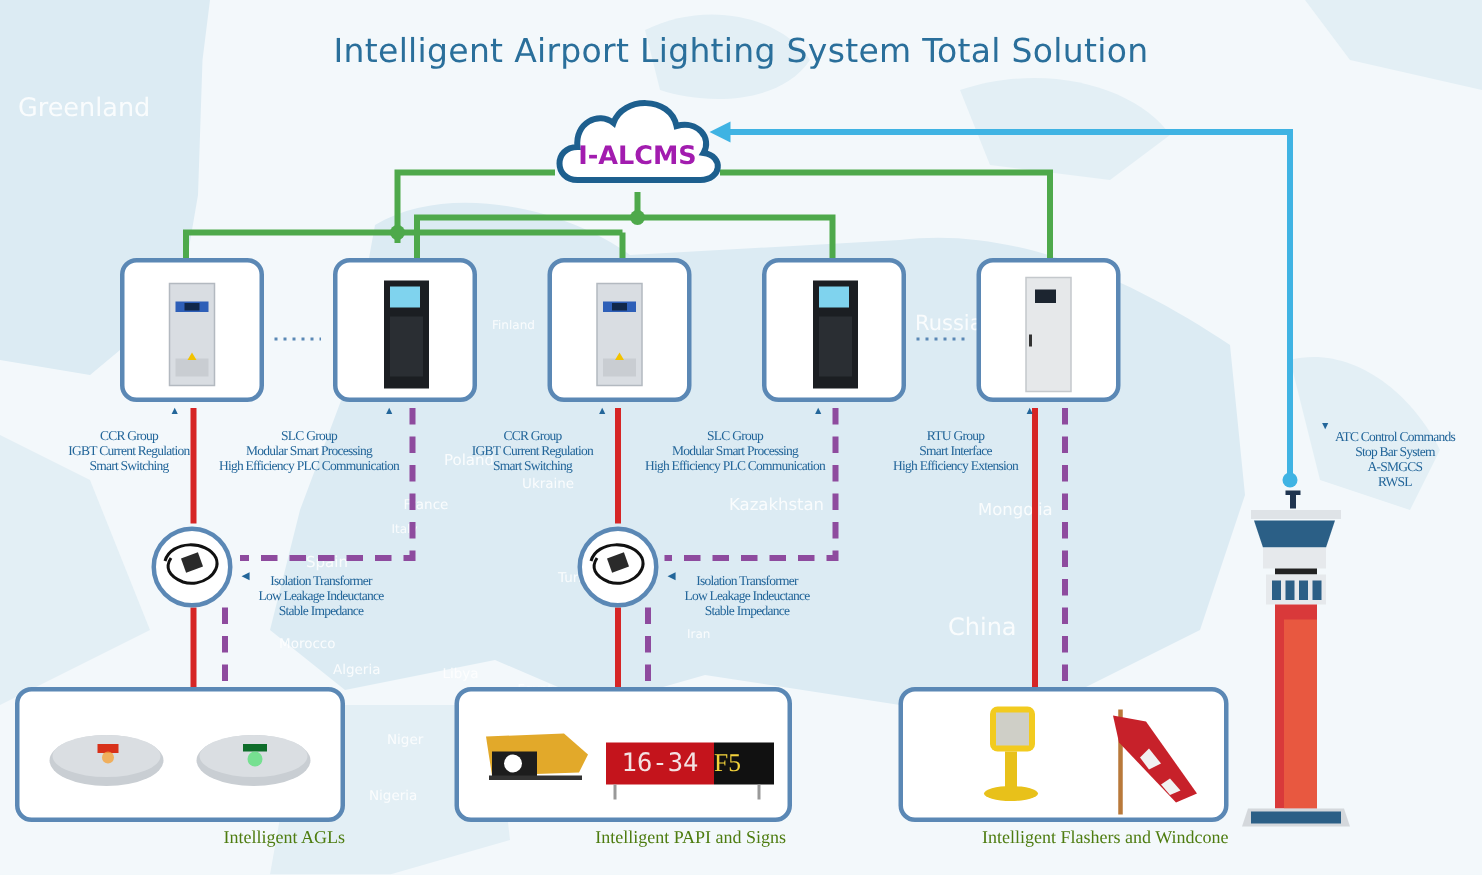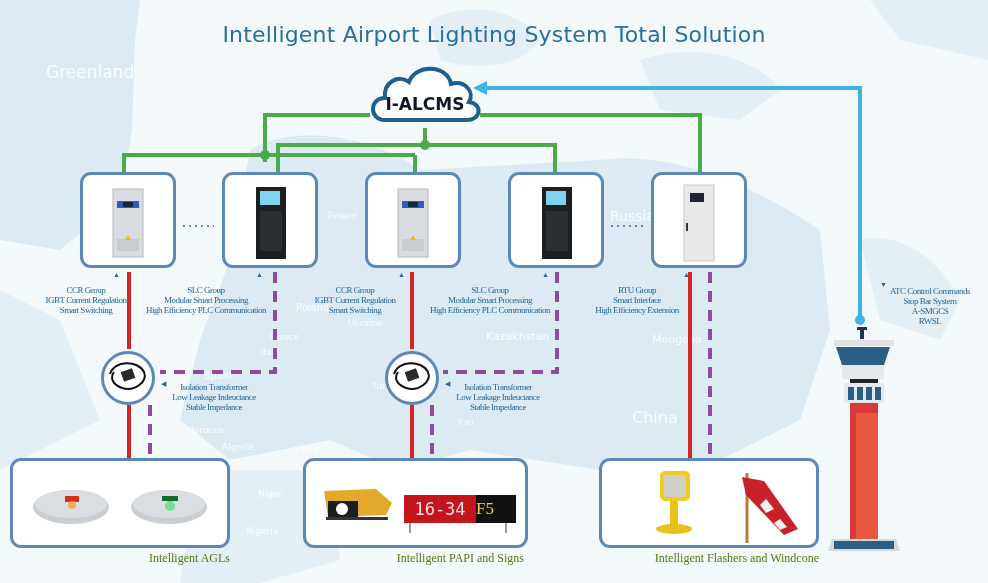--- a/index.html
+++ b/index.html
@@ -11,38 +11,38 @@
   .maplabel{position:absolute;color:#ffffff;opacity:0.85;font-family:"DejaVu Sans",sans-serif;}
   .wires{position:absolute;left:0;top:0;width:988px;height:583px;}
   .dev{position:absolute;width:96px;height:96px;background:#fff;border:3px solid #5b88b5;border-radius:11px;box-sizing:border-box;}
   .prod{position:absolute;height:90px;background:#fff;border:3px solid #5b88b5;border-radius:11px;box-sizing:border-box;}
   .cap{position:absolute;font-size:9px;line-height:10px;color:#23669a;text-align:center;font-family:Liberation Serif, serif;letter-spacing:-0.5px;}
   .cap div{white-space:nowrap;}
   .tri{position:absolute;font-size:7px;color:#23669a;}
   .plabel{position:absolute;font-family:Liberation Serif, serif;font-size:12px;color:#4d7c0f;text-align:right;}
   .ring{position:absolute;width:54px;height:54px;border-radius:50%;background:#fff;border:3px solid #5b88b5;box-sizing:border-box;}
   .cloudlabel{position:absolute;left:373px;top:94px;width:104px;text-align:center;font-weight:bold;
-              font-size:17px;color:#0f172a;font-family:"DejaVu Sans",sans-serif;}
+              font-size:17px;color:#a21caf;font-family:"DejaVu Sans",sans-serif;}
 </style>
 </head>
 <body>
 
 <svg class="bg" viewBox="0 0 988 583">
   <rect x="0" y="0" width="988" height="583" fill="#f3f8fb"></rect>
   <path d="M0 0 L140 0 L135 40 L132 130 L120 200 L60 250 L0 240 Z" fill="#dcebf3"></path>
   <path d="M250 150 C300 120 380 140 420 170 L600 160 C680 150 760 190 820 230 L830 330 L800 420 L720 460 L600 470 L470 450 L400 470 L330 440 L230 460 L180 420 L200 340 L230 260 Z" fill="#dcebf3"></path>
   <path d="M0 290 L60 320 L100 420 L0 470 Z" fill="#e3eff5"></path>
   <path d="M200 470 L330 470 L340 560 L260 583 L180 583 Z" fill="#e3eff5"></path>
   <path d="M430 20 C470 0 520 10 540 40 C520 70 470 70 440 60 Z" fill="#e3eff5"></path>
   <path d="M640 60 C700 40 760 60 780 90 L740 120 L660 110 Z" fill="#e3eff5"></path>
   <path d="M870 0 L988 0 L988 60 L900 40 Z" fill="#e3eff5"></path>
   <path d="M860 240 C900 230 940 260 960 300 L940 340 L880 320 Z" fill="#e3eff5"></path>
 </svg>
 
-<div class="maplabel" style="left:12px;top:62px;font-size:17px;margin-left:34px;">Greenland</div>
+<div class="maplabel" style="left:12px;top:62px;font-size:17px;">Greenland</div>
 <div class="maplabel" style="left:328px;top:212px;font-size:8px;">Finland</div>
 <div class="maplabel" style="left:296px;top:302px;font-size:10px;">Poland</div>
 <div class="maplabel" style="left:348px;top:318px;font-size:9px;">Ukraine</div>
 <div class="maplabel" style="left:225px;top:332px;font-size:9px;margin-left:44px;">France</div>
 <div class="maplabel" style="left:261px;top:348px;font-size:8px;">Italy</div>
 <div class="maplabel" style="left:204px;top:370px;font-size:10px;">Spain</div>
 <div class="maplabel" style="left:186px;top:425px;font-size:9px;">Morocco</div>
 <div class="maplabel" style="left:222px;top:442px;font-size:9px;">Algeria</div>
 <div class="maplabel" style="left:295px;top:445px;font-size:9px;">Libya</div>
 <div class="maplabel" style="left:372px;top:381px;font-size:9px;">Turkey</div>

